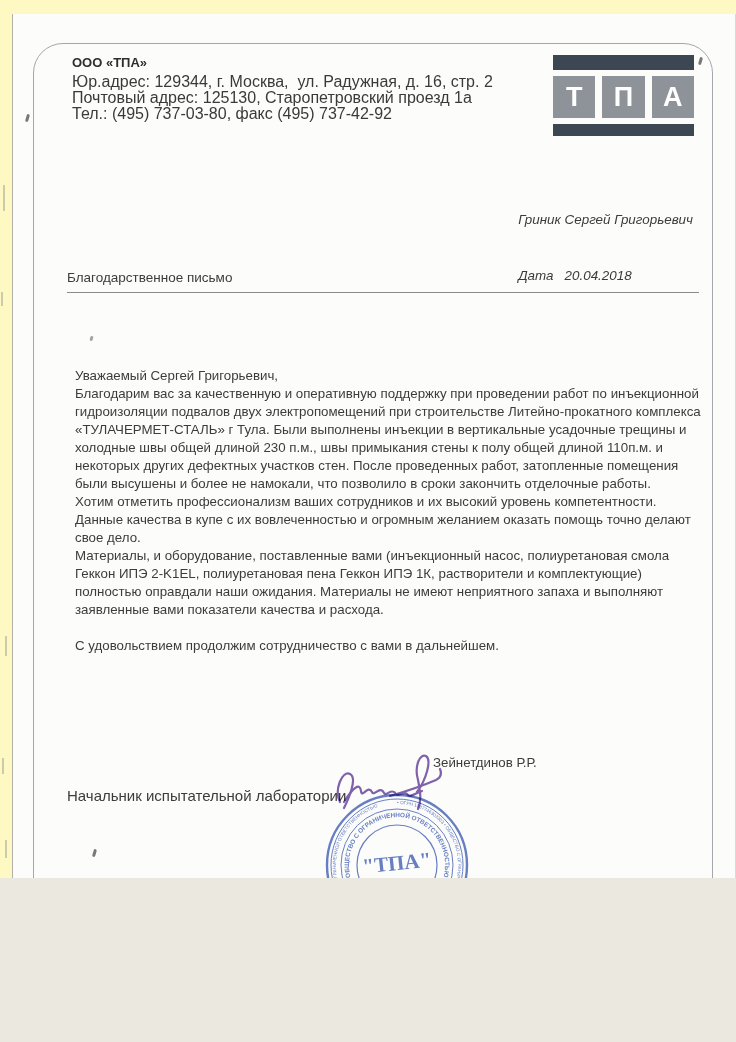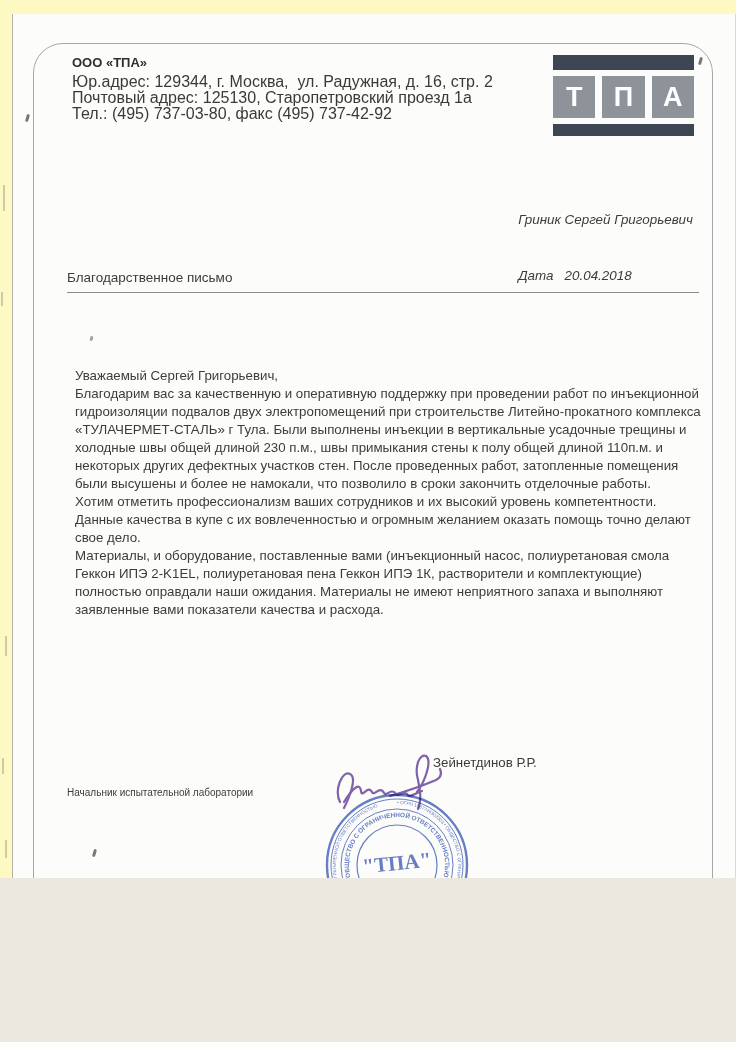--- a/index.html
+++ b/index.html
@@ -34,21 +34,21 @@
   .subject{position:absolute;left:67px;top:270px;font-size:13.5px;color:#3c3c3c;}
   .subject-line{position:absolute;left:67px;top:292px;width:632px;border-top:1.5px solid #8b8b8b;}
 
   
   .body{position:absolute;left:67px;top:367px;width:628px;
         font-size:13.3px;line-height:18px;color:#3c3c3c;margin-left:8px;}
   .body p{margin:0;}
   .body p.gap-before{margin-top:18px;}
 
   
-  .sig-title{position:absolute;left:67px;top:787px;font-size:10px;color:#3c3c3c;}
+  .sig-title{position:absolute;left:67px;top:787px;font-size:15px;color:#3c3c3c;}
   .sig-name{position:absolute;left:433px;top:755px;font-size:13.3px;color:#3c3c3c;}
 
   .stamp-svg{position:absolute;left:323px;top:791px;width:148px;height:148px;mix-blend-mode:multiply;}
   .signature-svg{position:absolute;left:333px;top:750px;width:112px;height:68px;mix-blend-mode:multiply;}
 
   
   .apostrophe{position:absolute;width:3px;height:8px;background:#4c4c4c;border-radius:2px;transform:rotate(16deg);opacity:.75;}
   .edge-dash{position:absolute;width:2px;background:#9b9a94;opacity:.5;}
   .smudge{position:absolute;width:56px;height:30px;opacity:.3;transform:rotate(-1deg);
           background:repeating-linear-gradient(to bottom, rgba(110,110,105,.8) 0 1.5px, transparent 1.5px 11px);}
@@ -90,20 +90,21 @@
   </div>
 
   <div class="subject">Благодарственное письмо</div>
   <div class="subject-line"></div>
 
   <div class="body">
     <p>Уважаемый Сергей Григорьевич,</p>
     <p>Благодарим вас за качественную и оперативную поддержку при проведении работ по инъекционной гидроизоляции подвалов двух электропомещений при строительстве Литейно-прокатного комплекса «ТУЛАЧЕРМЕТ-СТАЛЬ» г Тула. Были выполнены инъекции в вертикальные усадочные трещины и холодные швы общей длиной 230 п.м., швы примыкания стены к полу общей длиной 110п.м. и некоторых других дефектных участков стен. После проведенных работ, затопленные помещения были высушены и более не намокали, что позволило в сроки закончить отделочные работы.</p>
     <p>Хотим отметить профессионализм ваших сотрудников и их высокий уровень компетентности. Данные качества в купе с их вовлеченностью и огромным желанием оказать помощь точно делают свое дело.</p>
     <p>Материалы, и оборудование, поставленные вами (инъекционный насос, полиуретановая смола Геккон ИПЭ 2-K1EL, полиуретановая пена Геккон ИПЭ 1К, растворители и комплектующие) полностью оправдали наши ожидания. Материалы не имеют неприятного запаха и выполняют заявленные вами показатели качества и расхода.</p>
+    <p class="gap-before">С удовольствием продолжим сотрудничество с вами в дальнейшем.</p>
   </div>
 
   <div class="sig-title">Начальник испытательной лаборатории</div>
   <div class="sig-name">Зейнетдинов Р.Р.</div>
 
   <svg class="stamp-svg" viewBox="0 0 148 148">
     <g stroke="#3e5db8" fill="none" opacity="0.78">
       <circle cx="74" cy="74" r="70" stroke-width="2.4"></circle>
       <circle cx="74" cy="74" r="66" stroke-width="1"></circle>
       <circle cx="74" cy="74" r="56" stroke-width="1"></circle>

